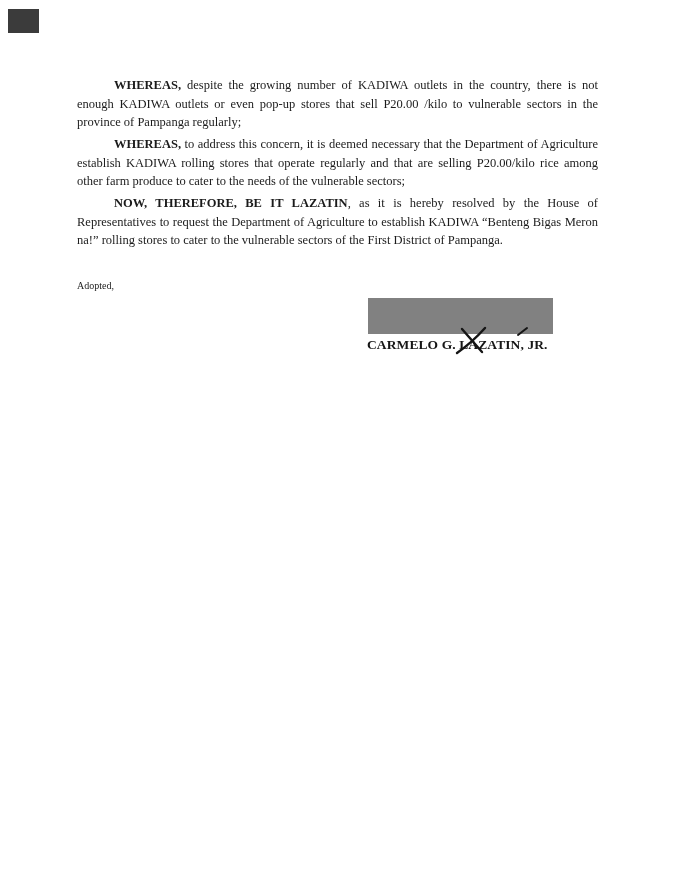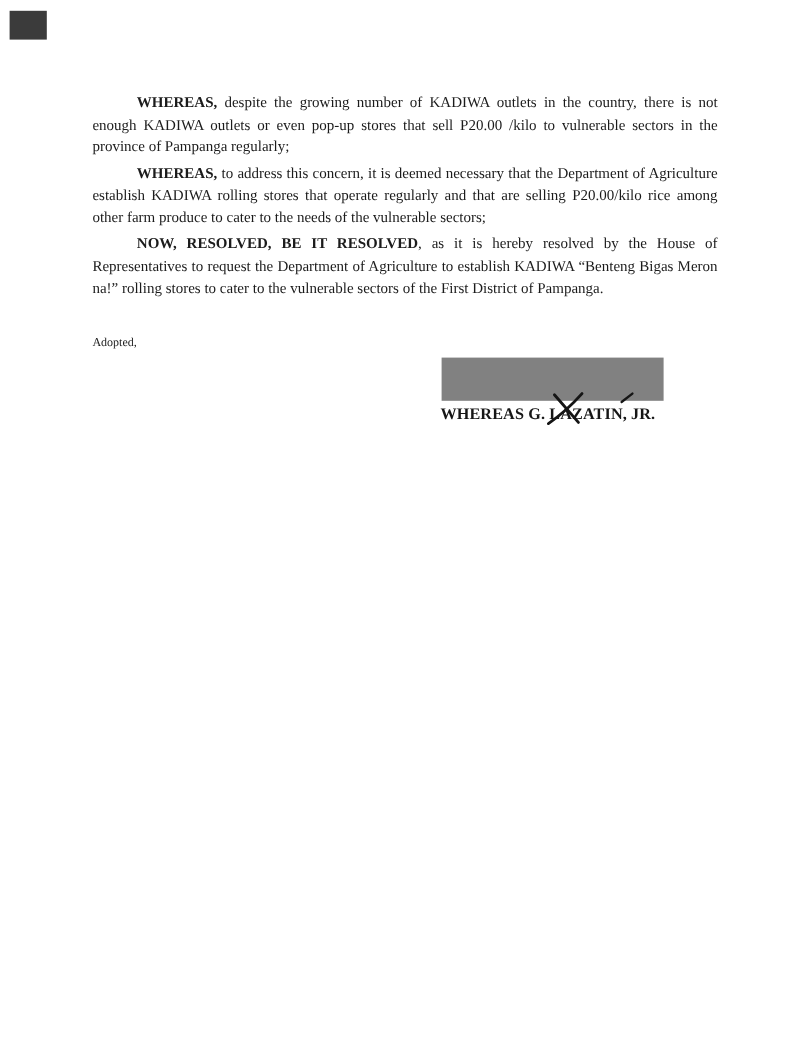--- a/index.html
+++ b/index.html
@@ -84,28 +84,28 @@
 
   <p class="body-para para-1">
     <span class="lead">WHEREAS,</span><span> despite the growing number of KADIWA outlets in the country, there is not enough KADIWA outlets or even pop-up stores that sell P20.00 /kilo to vulnerable sectors in the province of Pampanga regularly;</span>
   </p>
 
   <p class="body-para para-2">
     <span class="lead">WHEREAS,</span><span> to address this concern, it is deemed necessary that the Department of Agriculture establish KADIWA rolling stores that operate regularly and that are selling P20.00/kilo rice among other farm produce to cater to the needs of the vulnerable sectors;</span>
   </p>
 
   <p class="body-para para-3">
-    <span class="lead">NOW, RESOLVED, BE IT RESOLVED</span><span>, as it is hereby resolved by the House of Representatives to request the Department of Agriculture to establish KADIWA “Benteng Bigas Meron na!” rolling stores to cater to the vulnerable sectors of the First District of Pampanga.</span>
+    <span class="lead">NOW, THEREFORE, BE IT LAZATIN</span><span>, as it is hereby resolved by the House of Representatives to request the Department of Agriculture to establish KADIWA “Benteng Bigas Meron na!” rolling stores to cater to the vulnerable sectors of the First District of Pampanga.</span>
   </p>
 
   <p class="adopted">Adopted,</p>
 
   <div class="redaction-box" style="background:#818181;"></div>
 
-  <p class="signatory-name">WHEREAS G. LAZATIN, JR.</p>
+  <p class="signatory-name">CARMELO G. LAZATIN, JR.</p>
 
   <svg class="signature-svg" viewBox="0 0 120 30" xmlns="http://www.w3.org/2000/svg">
     <path d="M14,3 C20,10 27,18 34,26" stroke="#151515" stroke-width="2.4" fill="none" stroke-linecap="round"></path>
     <path d="M37,2 C29,11 19,20 9,27" stroke="#151515" stroke-width="2.4" fill="none" stroke-linecap="round"></path>
     <path d="M70,9 L79,2" stroke="#151515" stroke-width="2" fill="none" stroke-linecap="round"></path>
   </svg>
 
 </div>
 
 </body></html>

